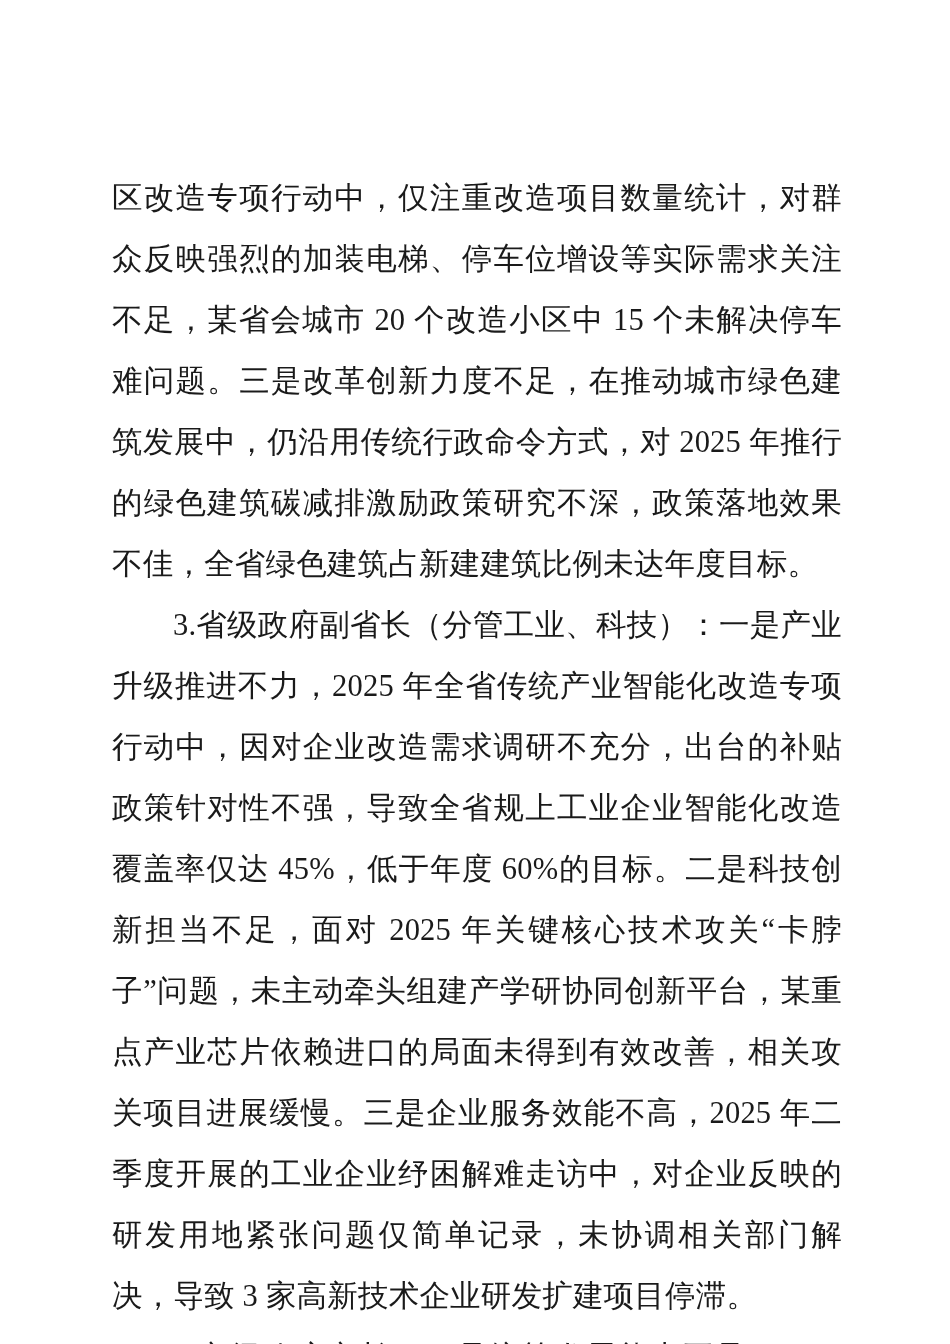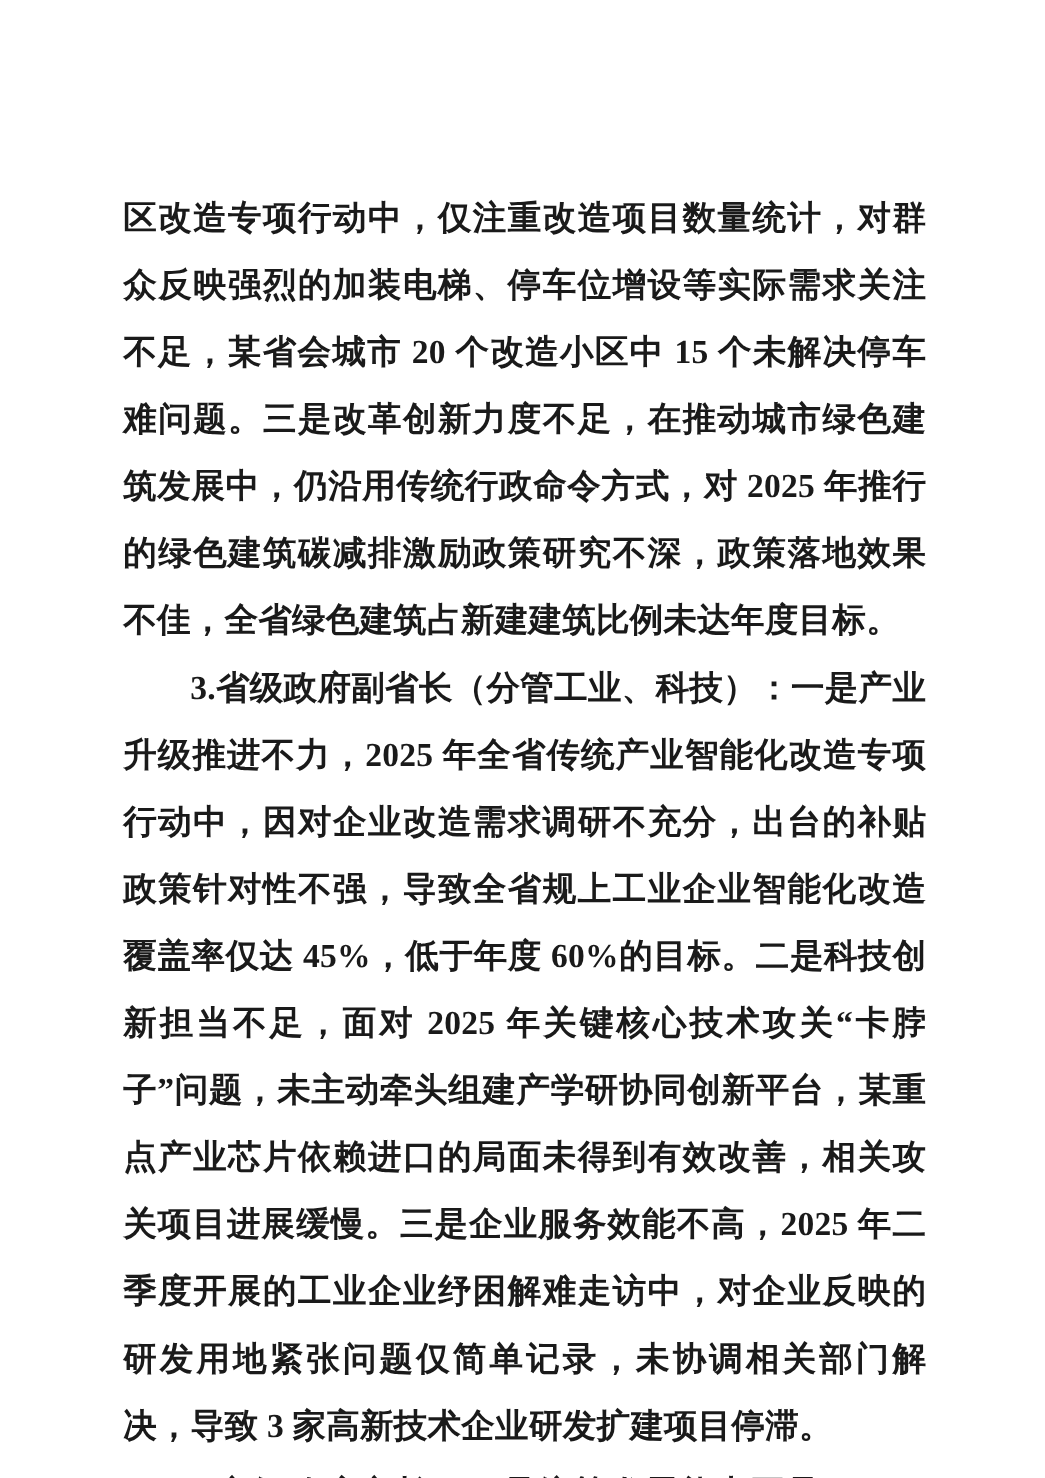--- a/index.html
+++ b/index.html
@@ -12,21 +12,20 @@
     background: #ffffff;
     font-family: "Liberation Serif", serif;
   }
   .page {
     position: relative;
     width: 950px;
     height: 1344px;
     box-sizing: border-box;
     padding: 168px 108px 60px 112px;
     background: #ffffff;
-    font-weight: bold;
   }
   .doc-body {
     font-family: "Liberation Serif", serif;
     font-size: 30.5px;
     line-height: 61px;
     color: #1a1a1a;
     text-align: justify;
     text-justify: inter-ideograph;
     letter-spacing: 0.2px;
   }

